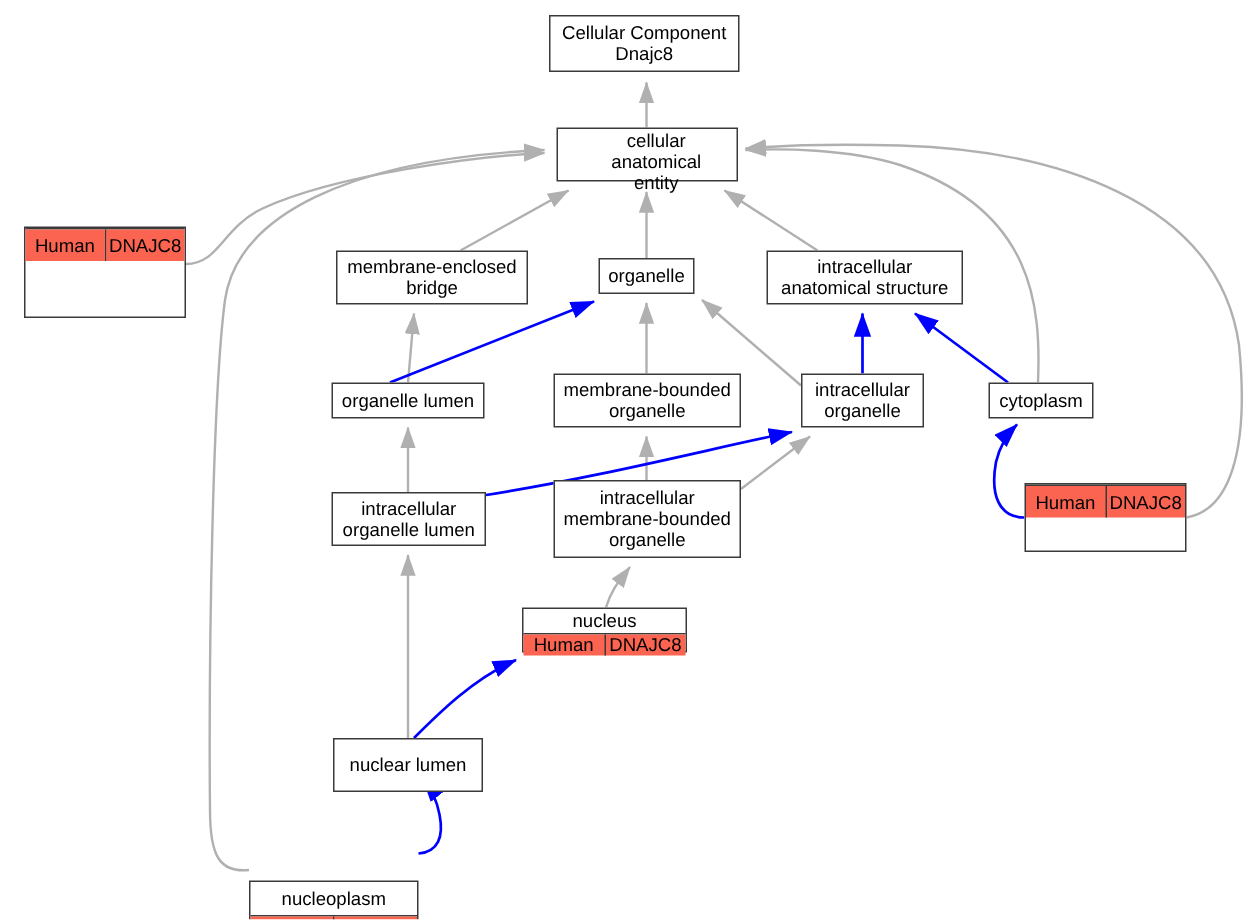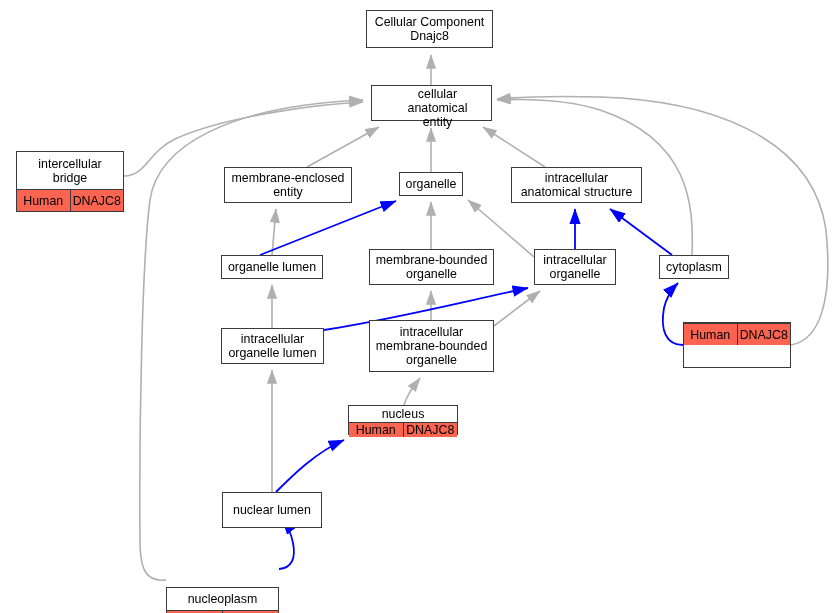--- a/index.html
+++ b/index.html
@@ -113,30 +113,28 @@
   <div id="nodes">
       <div class="node" style="left: 366px; top: 10px; width: 127px; height: 38px; align-items: center;">
         <div class="title">Cellular Component
 Dnajc8</div>
       </div>
       <div class="node" style="left: 371px; top: 85px; width: 121px; height: 36px; padding-left: 12px;">
         <div class="title">cellular anatomical
 entity</div>
       </div>
       <div class="node gene" style="left: 16px; top: 151px; width: 108px; height: 61px;">
-        <div class="title">intercellular
-bridge</div>
         <div class="band">
           <div class="cell left">Human</div>
           <div class="cell right">DNAJC8</div>
         </div>
       </div>
       <div class="node" style="left: 224px; top: 167px; width: 128px; height: 36px;">
         <div class="title">membrane-enclosed
-entity</div>
+bridge</div>
       </div>
       <div class="node" style="left: 399px; top: 172px; width: 64px; height: 24px;">
         <div class="title">organelle</div>
       </div>
       <div class="node" style="left: 511px; top: 167px; width: 131px; height: 36px;">
         <div class="title">intracellular
 anatomical structure</div>
       </div>
       <div class="node" style="left: 221px; top: 255px; width: 102px; height: 24px;">
         <div class="title">organelle lumen</div>

